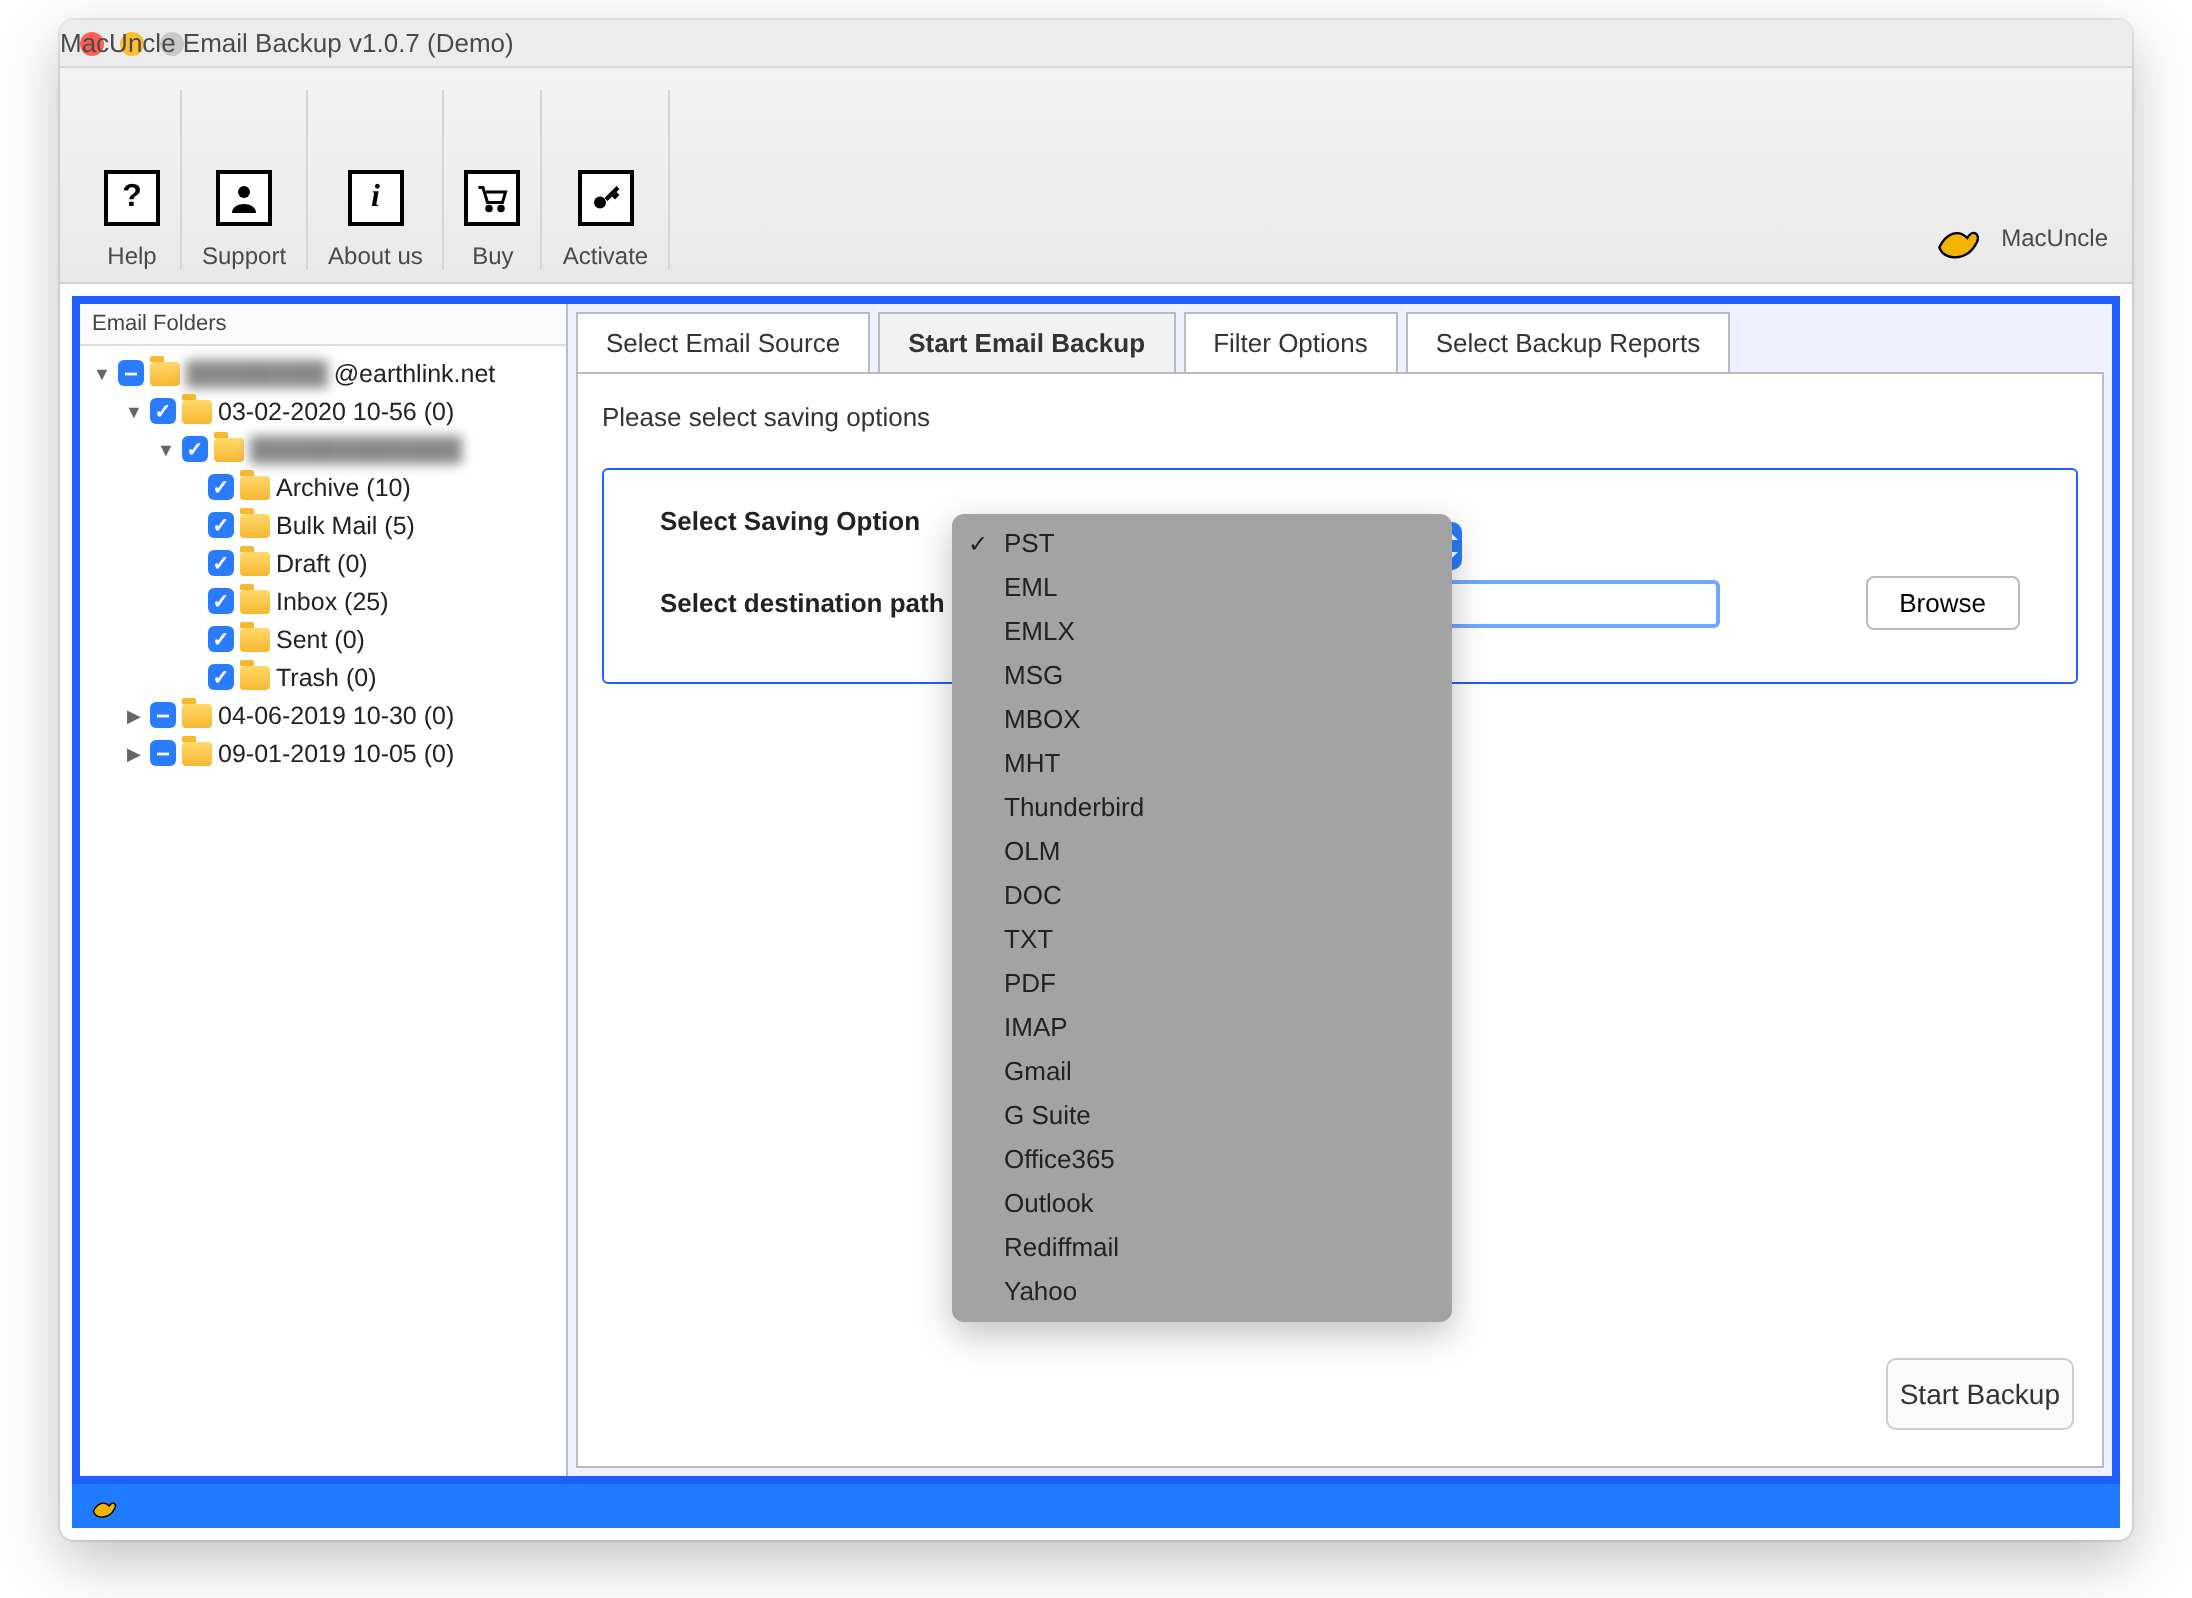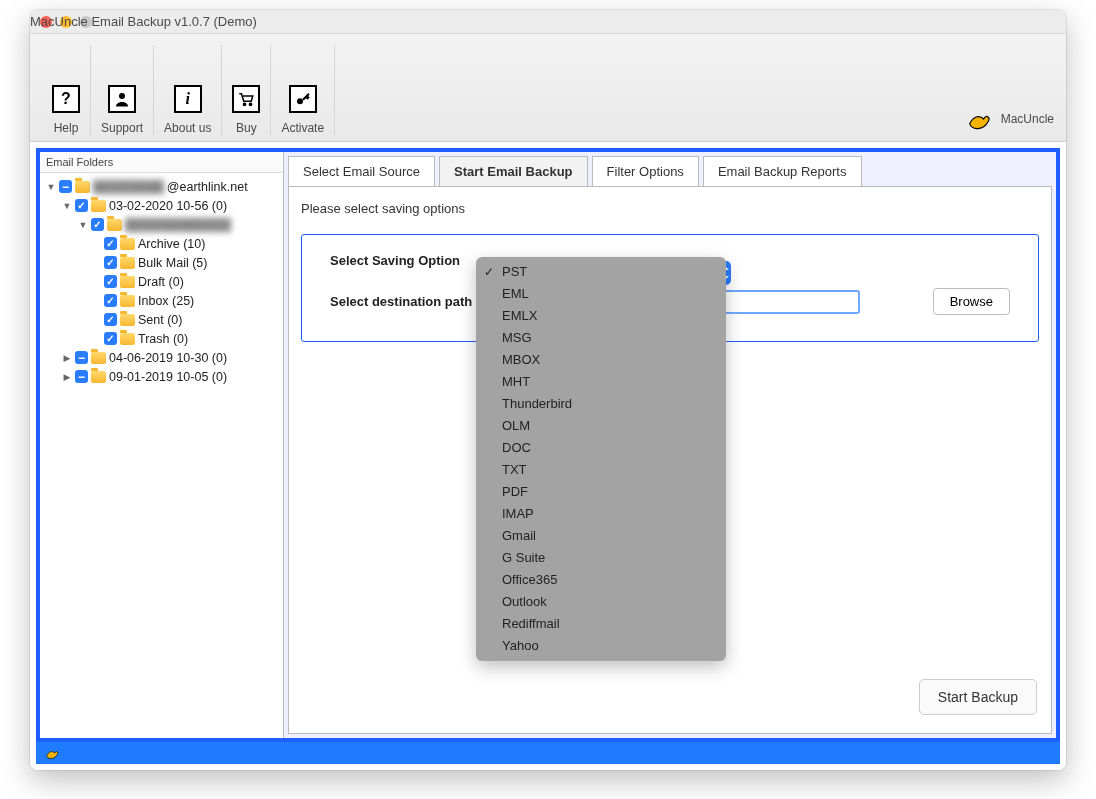--- a/index.html
+++ b/index.html
@@ -48,21 +48,21 @@
 .panel .prompt { font-size: 13px; color: #333; margin-bottom: 18px; }
 .option-box { border: 1px solid #1f5eff; border-radius: 3px; padding: 18px 28px 26px; display: grid; grid-template-columns: 160px 1fr auto; row-gap: 20px; align-items: center; column-gap: 20px; }
 .opt-label { font-size: 13px; font-weight: 600; color: #222; }
 .path-input { height: 24px; border: 2px solid #6fa8ff; border-radius: 3px; background: #fff; width: 330px; margin-left: 20px;}
 .browse-btn { background: #fff; border: 1px solid #bbb; border-radius: 4px; padding: 5px 16px; font-size: 13px; margin-left: 40px; }
 
 .dropdown-popup { position: absolute; top: 70px; left: 187px; width: 250px; background: #a3a3a3; border-radius: 6px; box-shadow: 0 6px 18px rgba(0,0,0,0.25); padding: 4px 0; z-index: 10; }
 .dropdown-popup .item { padding: 2px 18px 2px 26px; font-size: 13px; color: #222; position: relative; line-height: 18px; }
 .dropdown-popup .item.selected::before { content: "✓"; position: absolute; left: 8px; font-size: 12px; }
 
-.start-backup { position: absolute; right: 14px; bottom: 18px; background: #fafafa; border: 1px solid #ccc; border-radius: 5px; padding: 9px 18px; font-size: 14px; color: #333; font-weight: 500; }
+.start-backup { position: absolute; right: 14px; bottom: 18px; background: #fafafa; border: 1px solid #ccc; border-radius: 5px; padding: 9px 6px; font-size: 14px; color: #333; font-weight: 500; }
 
 .footer-bar { height: 22px; background: #1f7bff; display: flex; align-items: center; padding: 0 8px; margin: 0 6px 6px; }
 .footer-bar svg { width: 16px; height: 16px; }
 
 
 .select-cap { position: absolute; top: 74px; left: 430px; width: 12px; height: 24px; background: #2a7cff; border-radius: 0 5px 5px 0; z-index: 5; }
 .select-cap::after { content:""; position:absolute; left:2px; top:5px; border-left:4px solid transparent; border-right:4px solid transparent; border-bottom:4px solid #fff;}
 .select-cap::before { content:""; position:absolute; left:2px; bottom:5px; border-left:4px solid transparent; border-right:4px solid transparent; border-top:4px solid #fff;}
 </style>
 </head>
@@ -198,21 +198,21 @@
         </div>
 
       </div>
     </div>
 
     <div class="main">
       <div class="tabs">
         <div class="tab inactive">Select Email Source</div>
         <div class="tab active">Start Email Backup</div>
         <div class="tab inactive">Filter Options</div>
-        <div class="tab inactive">Email Backup Reports</div>
+        <div class="tab inactive">Select Backup Reports</div>
       </div>
 
       <div class="panel">
         <div class="prompt">Please select saving options</div>
 
         <div class="option-box">
           <div class="opt-label">Select Saving Option</div>
           <div></div>
             <div></div>
           <div class="opt-label">Select destination path</div>

